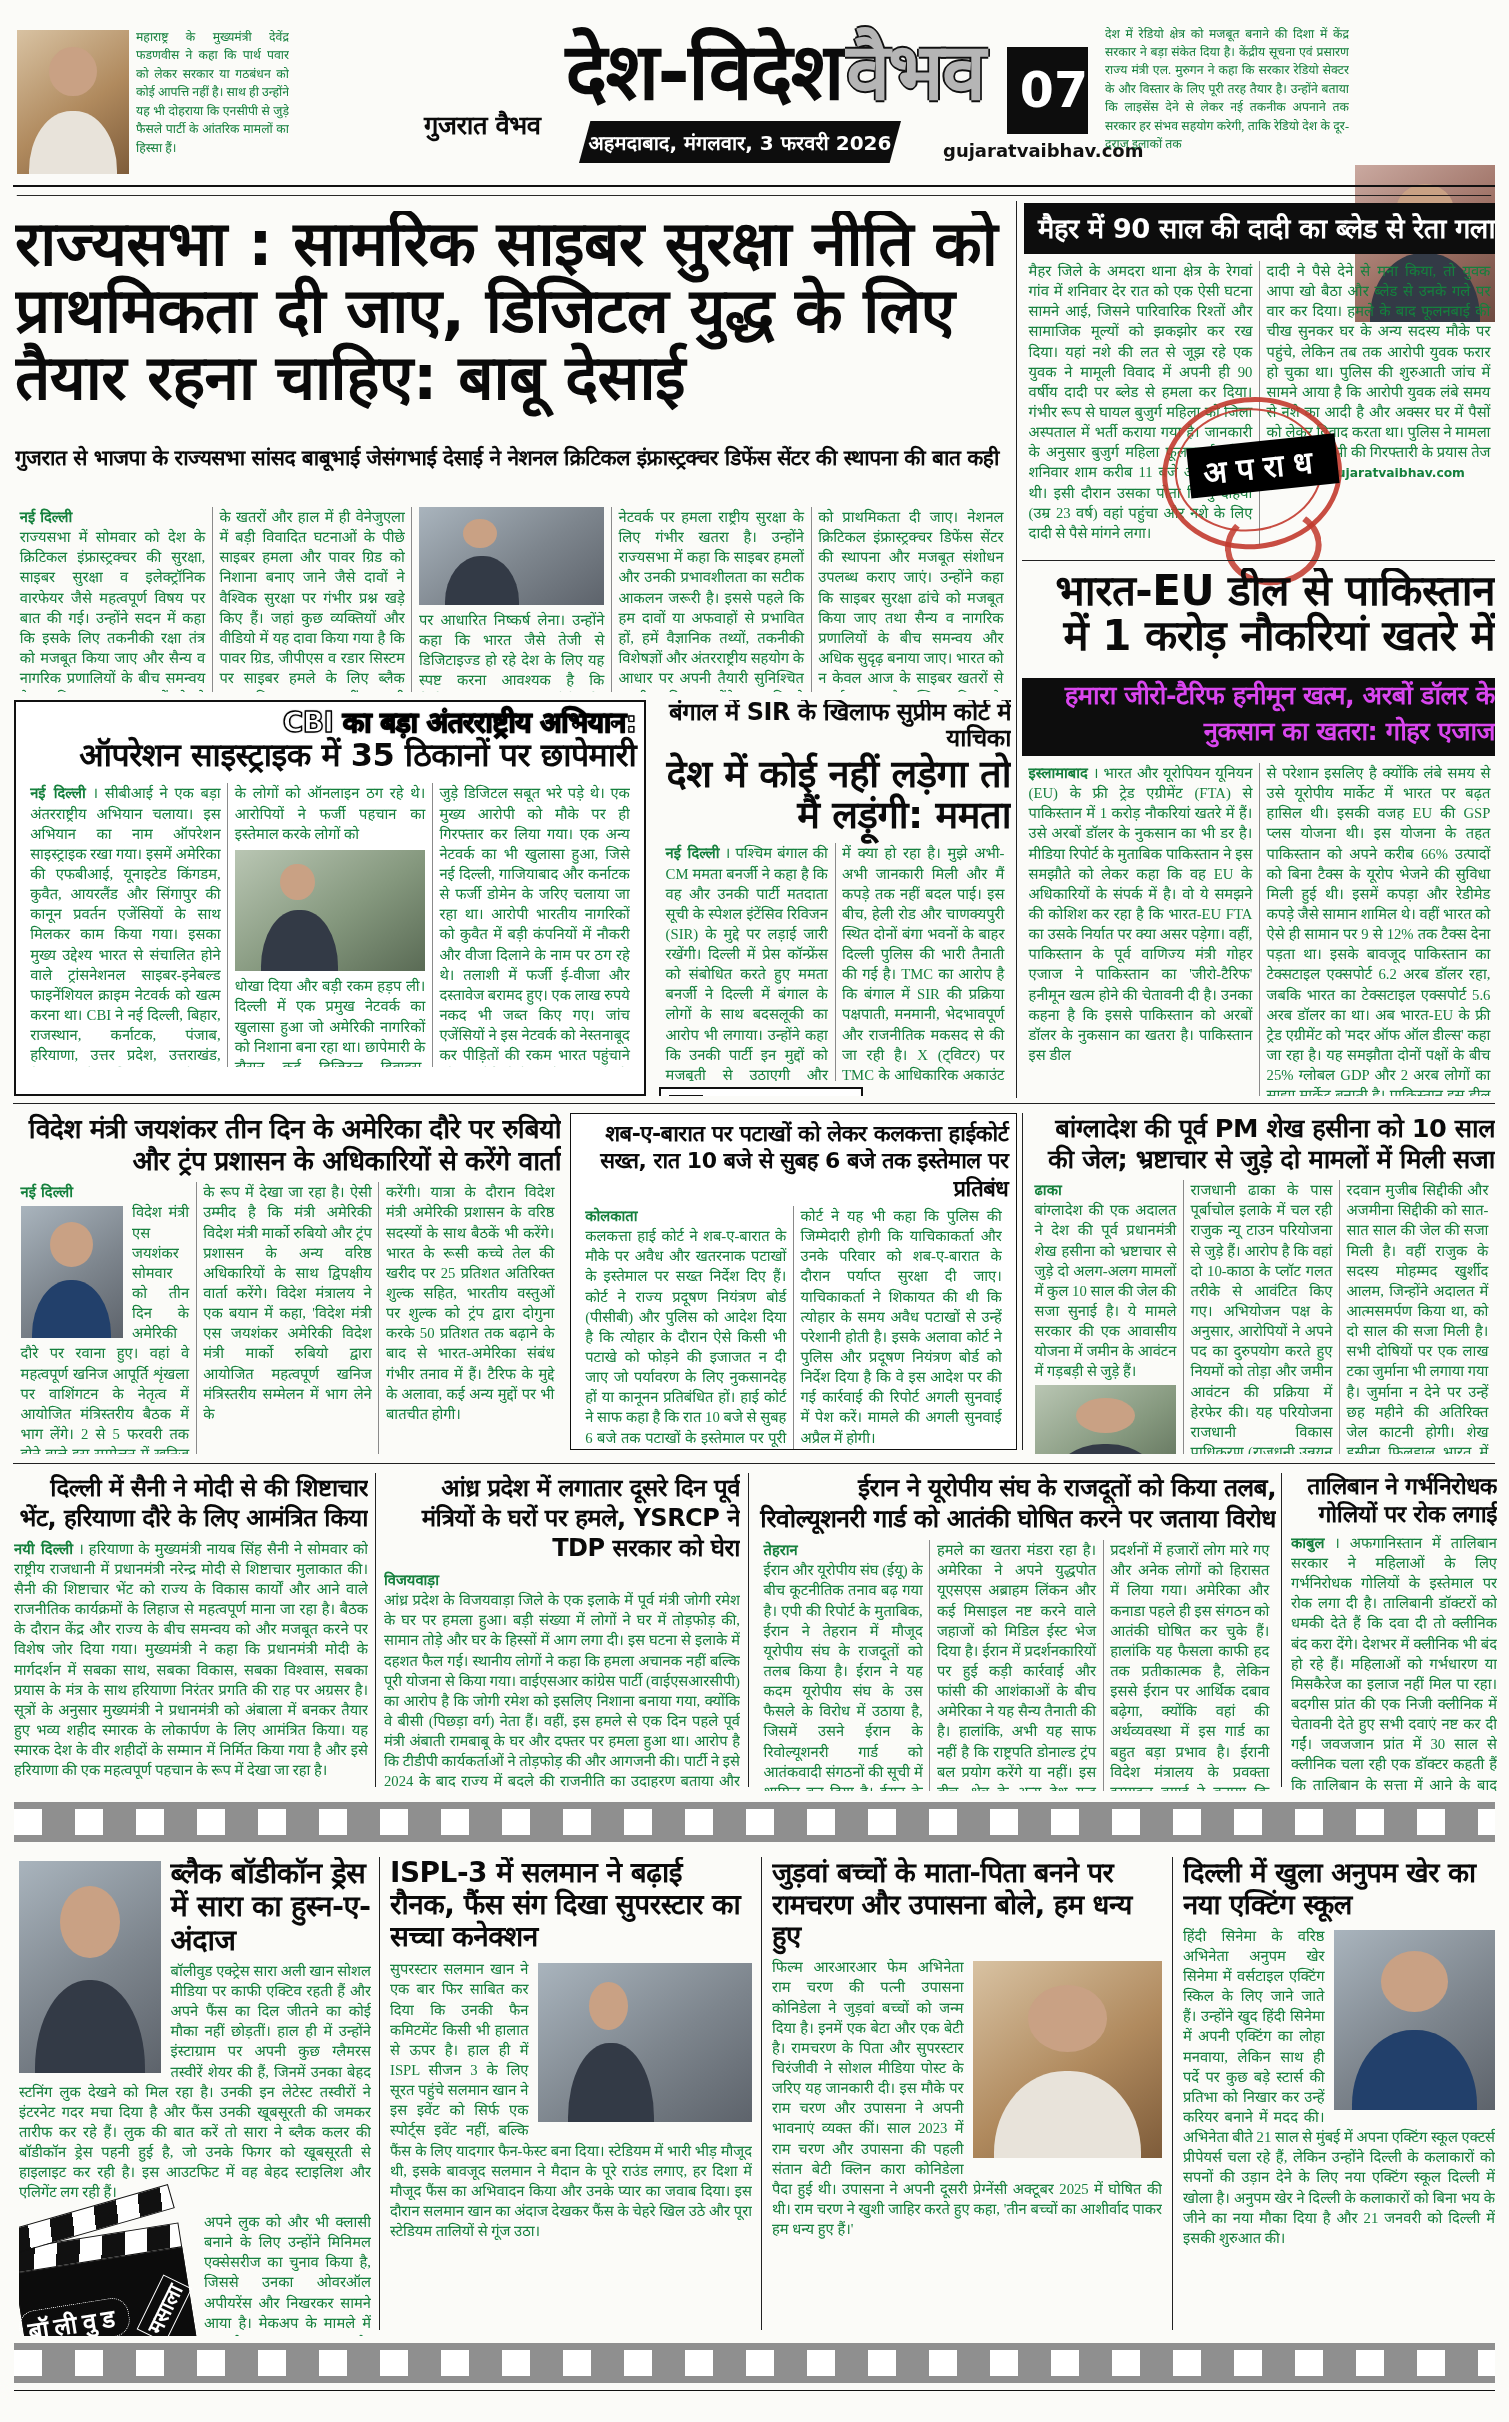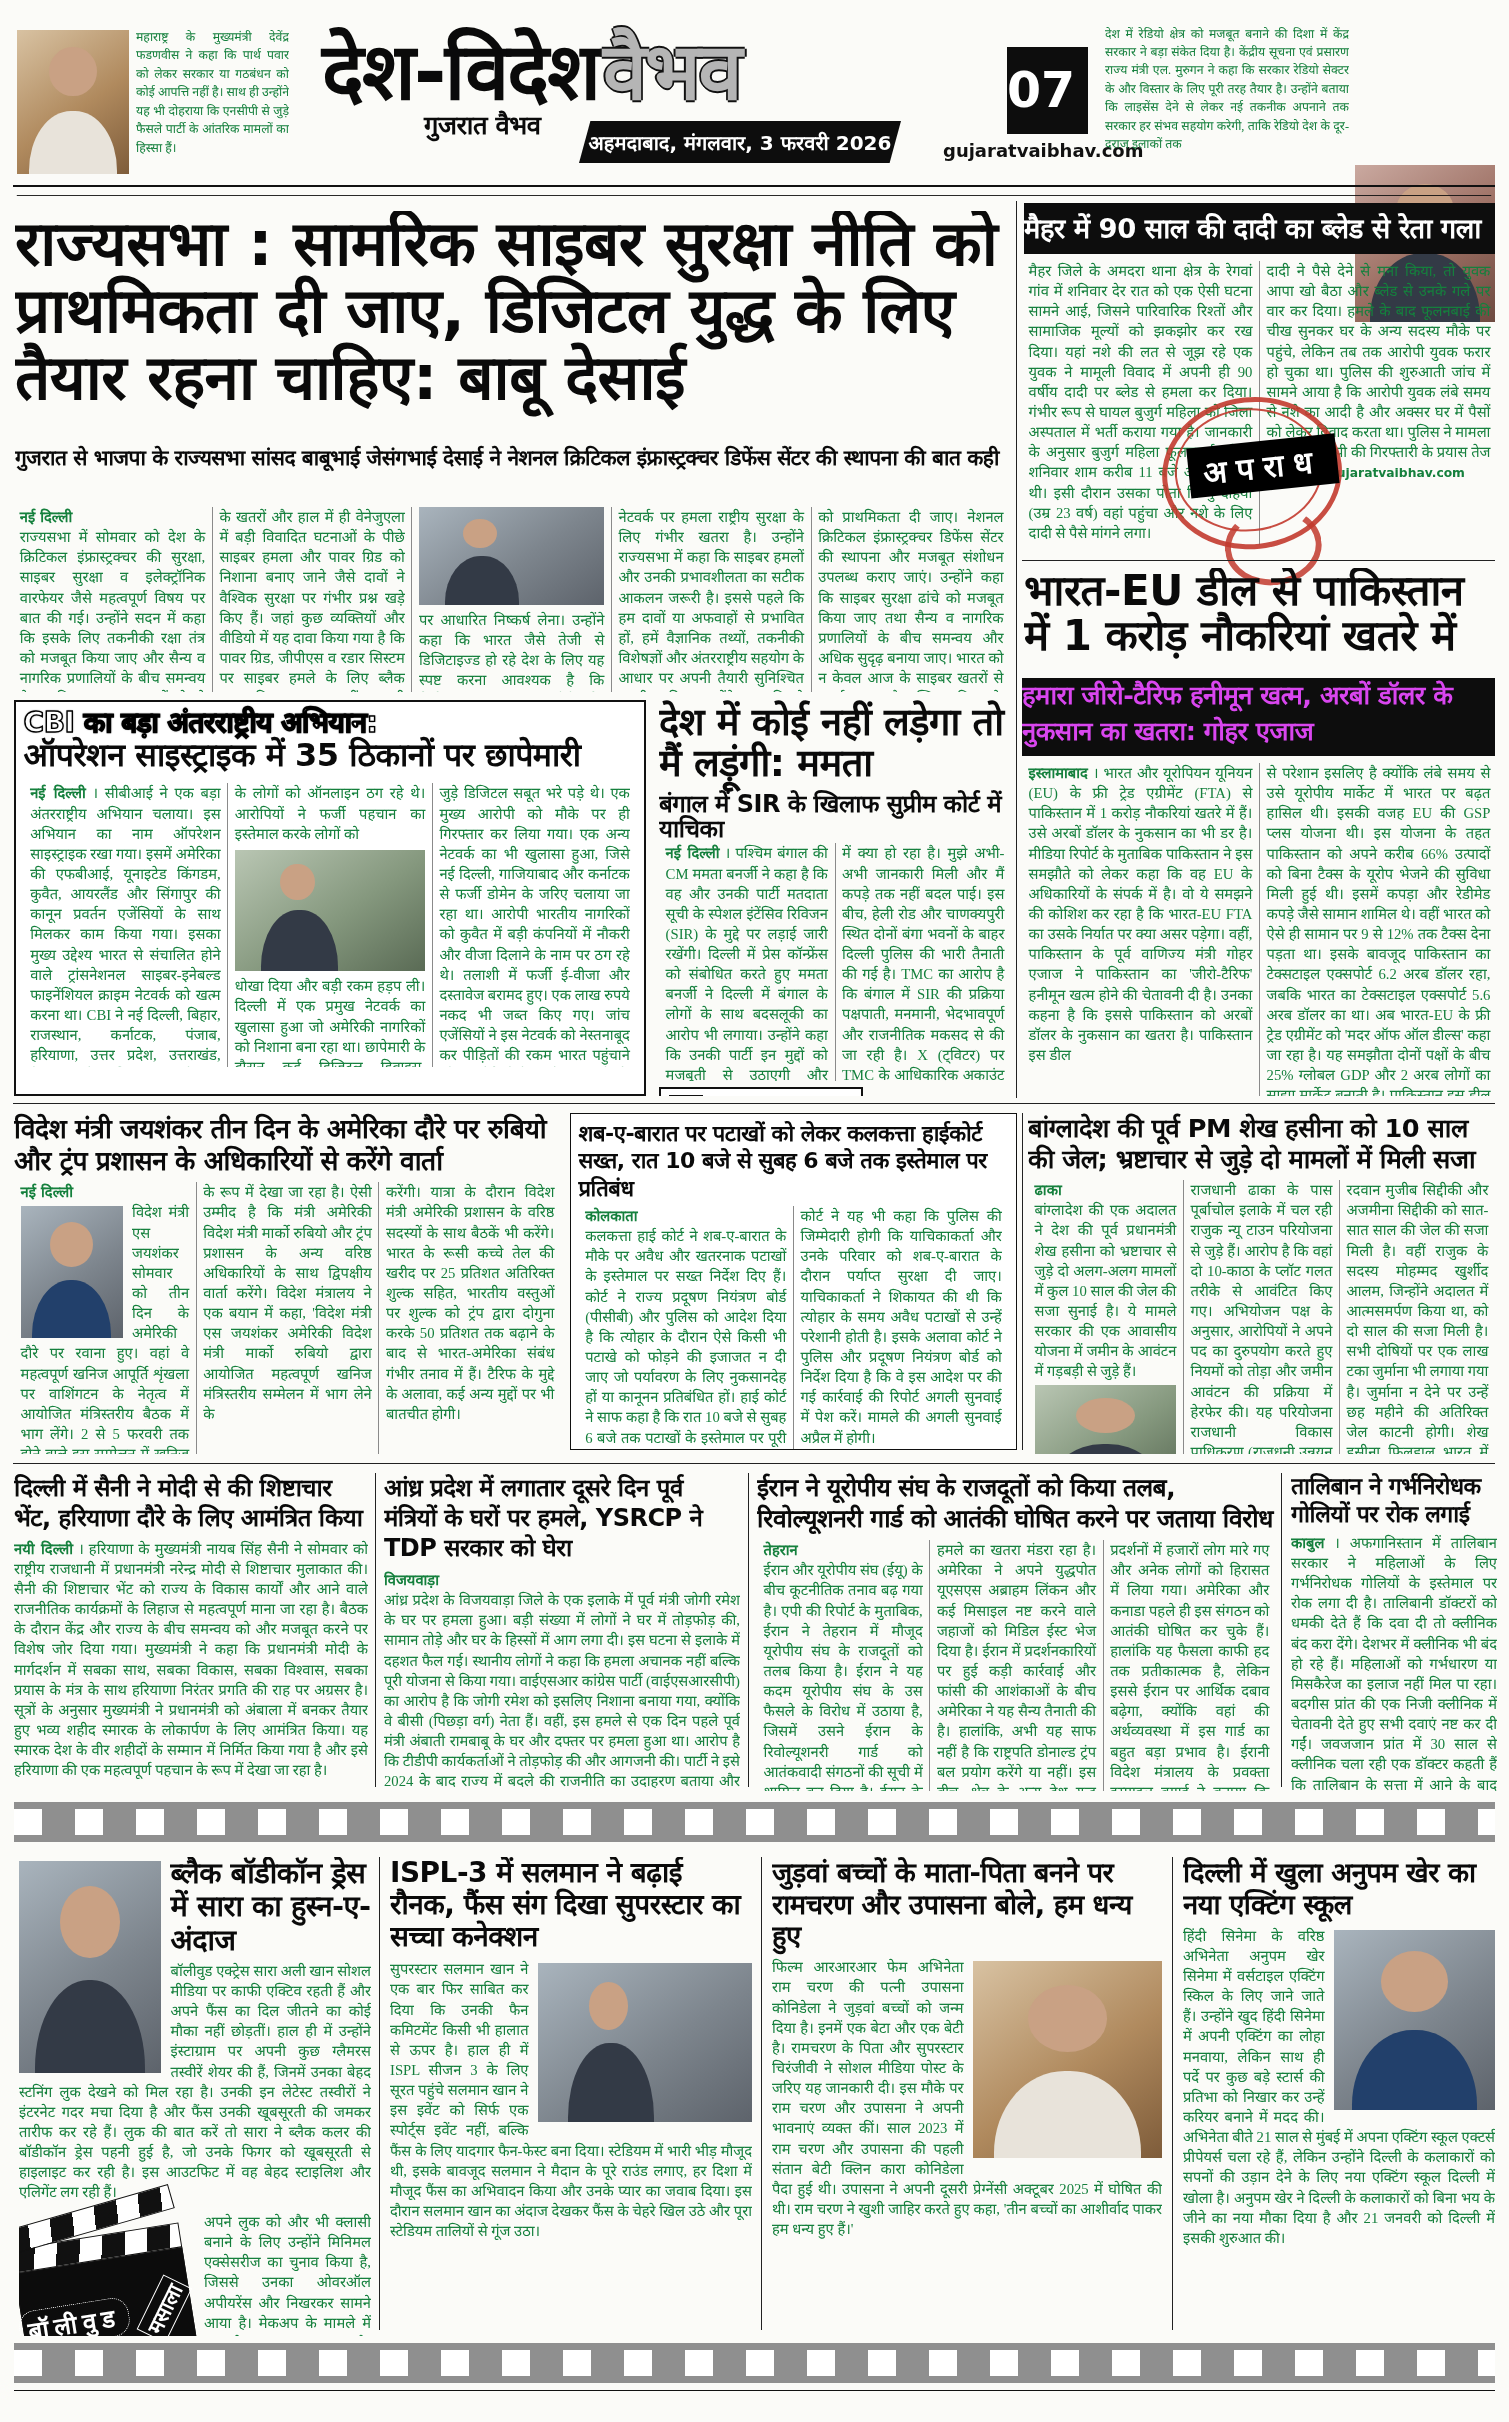--- a/index.html
+++ b/index.html
@@ -7,21 +7,21 @@
         font-family:"Liberation Serif","DejaVu Serif",serif;overflow:hidden;}
   .abs{position:absolute;}
   .hl{font-family:"DejaVu Sans","Liberation Sans",sans-serif;font-weight:900;color:#0a0a0a;
       line-height:1.08;letter-spacing:-0.5px;}
   .sans{font-family:"DejaVu Sans","Liberation Sans",sans-serif;}
   .body-txt{font-size:14.7px;line-height:1.37;text-align:justify;color:#15803d;}
   .cols{display:flex;align-items:stretch;}
   .col{flex:1 1 0;overflow:hidden;padding:0 6.6px;}
   .col+.col{border-left:0.9px solid #8a8a8a;}
   .dl{font-weight:bold;font-family:"DejaVu Sans","Liberation Sans",sans-serif;font-size:14.7px;}
-  .center{text-align:left;}
+  .center{text-align:right;}
   .revbar{background:#0d0d0d;color:#fff;}
   .rule-h{border-top:0.9px solid #222;}
   .rule-v{border-left:0.9px solid #222;}
   .thick-rule{border-top:2.8px solid #111;box-shadow:0 4.7px 0 -3.8px #111;}
   
   .ph{position:relative;background:linear-gradient(145deg,#a9b4bd,#7d858d 55%,#5d636b);overflow:hidden;}
   .ph::before{content:"";position:absolute;width:42%;height:34%;border-radius:50%;
       background:#c9a184;top:12%;left:29%;}
   .ph::after{content:"";position:absolute;width:78%;height:46%;
       border-radius:48% 48% 0 0/90% 90% 0 0;background:#333a46;bottom:-2%;left:11%;}
@@ -149,22 +149,22 @@
       <div class="col body-txt">
         <span>के लोगों को ऑनलाइन ठग रहे थे। आरोपियों ने फर्जी पहचान का इस्तेमाल करके लोगों को</span>
         <div class="ph green wide" style="width:100%;height:121px;margin:5.7px 0"></div>
         <span>धोखा दिया और बड़ी रकम हड़प ली। दिल्ली में एक प्रमुख नेटवर्क का खुलासा हुआ जो अमेरिकी नागरिकों को निशाना बना रहा था। छापेमारी के दौरान कई डिजिटल डिवाइस, मोबाइल फोन, कंप्यूटर हार्ड डिस्क और लैपटॉप जब्त किए गए, जिनकी जांच जारी है। इनसे जुड़े अकाउंट्स भी खंगाले जा रहे हैं।</span>
       </div>
       <div class="col body-txt"><span>जुड़े डिजिटल सबूत भरे पड़े थे। एक मुख्य आरोपी को मौके पर ही गिरफ्तार कर लिया गया। एक अन्य नेटवर्क का भी खुलासा हुआ, जिसे नई दिल्ली, गाजियाबाद और कर्नाटक से फर्जी डोमेन के जरिए चलाया जा रहा था। आरोपी भारतीय नागरिकों को कुवैत में बड़ी कंपनियों में नौकरी और वीजा दिलाने के नाम पर ठग रहे थे। तलाशी में फर्जी ई-वीजा और दस्तावेज बरामद हुए। एक लाख रुपये नकद भी जब्त किए गए। जांच एजेंसियों ने इस नेटवर्क को नेस्तनाबूद कर पीड़ितों की रकम भारत पहुंचाने और आरोपियों के खाते बंद करने की कार्रवाई शुरू कर दी है।</span></div>
     </div>
   </div>
 
   <div class="abs" style="left:659px;top:700px;width:352px;height:396px;overflow:hidden">
+    <div class="hl center kicker" style="font-size:24px">बंगाल में SIR के खिलाफ सुप्रीम कोर्ट में याचिका</div>
     <div class="hl center" style="font-size:38px;margin:1.9px 0 7.6px">देश में कोई नहीं लड़ेगा तो मैं लड़ूंगी: ममता</div>
-    <div class="hl center kicker" style="font-size:24px">बंगाल में SIR के खिलाफ सुप्रीम कोर्ट में याचिका</div>
     <div class="cols" style="height:238px">
       <div class="col body-txt">
         <span class="dl">नई दिल्ली</span>
         <span>। पश्चिम बंगाल की CM ममता बनर्जी ने कहा है कि वह और उनकी पार्टी मतदाता सूची के स्पेशल इंटेंसिव रिविजन (SIR) के मुद्दे पर लड़ाई जारी रखेंगी। दिल्ली में प्रेस कॉन्फ्रेंस को संबोधित करते हुए ममता बनर्जी ने दिल्ली में बंगाल के लोगों के साथ बदसलूकी का आरोप भी लगाया। उन्होंने कहा कि उनकी पार्टी इन मुद्दों को मजबूती से उठाएगी और संबंधित संस्थानों से जवाब मांगेगी। ममता ने कहा- मैं बंगा भवन जा रही हूं, ताकि वहां मौजूद अपने लोगों से मिल सकूं और दिल्ली पुलिस की ज्यादतियों को देख सकूं। अगर इस देश में कोई नहीं लड़ेगा, तो मैं लड़ूंगी, हमारी पार्टी लड़ेगी। दिल्ली के लोगों को पता ही नहीं है कि बंगाल</span>
       </div>
       <div class="col body-txt"><span>में क्या हो रहा है। मुझे अभी-अभी जानकारी मिली और मैं कपड़े तक नहीं बदल पाई। इस बीच, हेली रोड और चाणक्यपुरी स्थित दोनों बंगा भवनों के बाहर दिल्ली पुलिस की भारी तैनाती की गई है। TMC का आरोप है कि बंगाल में SIR की प्रक्रिया पक्षपाती, मनमानी, भेदभावपूर्ण और राजनीतिक मकसद से की जा रही है। X (ट्विटर) पर TMC के आधिकारिक अकाउंट में यह जानकारी दी गई है। इस बीच, ममता बनर्जी ने राज्य में चल रहे स्पेशल इंटेंसिव रिवीजन (एसआईआर) को चुनौती देते हुए सुप्रीम कोर्ट में याचिका दायर की है। याचिका में निर्वाचन आयोग और पश्चिम बंगाल के मुख्य निर्वाचन अधिकारी को पक्षकार बनाया गया है।</span></div>
     </div>
     <div class="logo-box" style="width:185px;margin-top:5.7px">
       <span class="logo-ico"></span>
 

